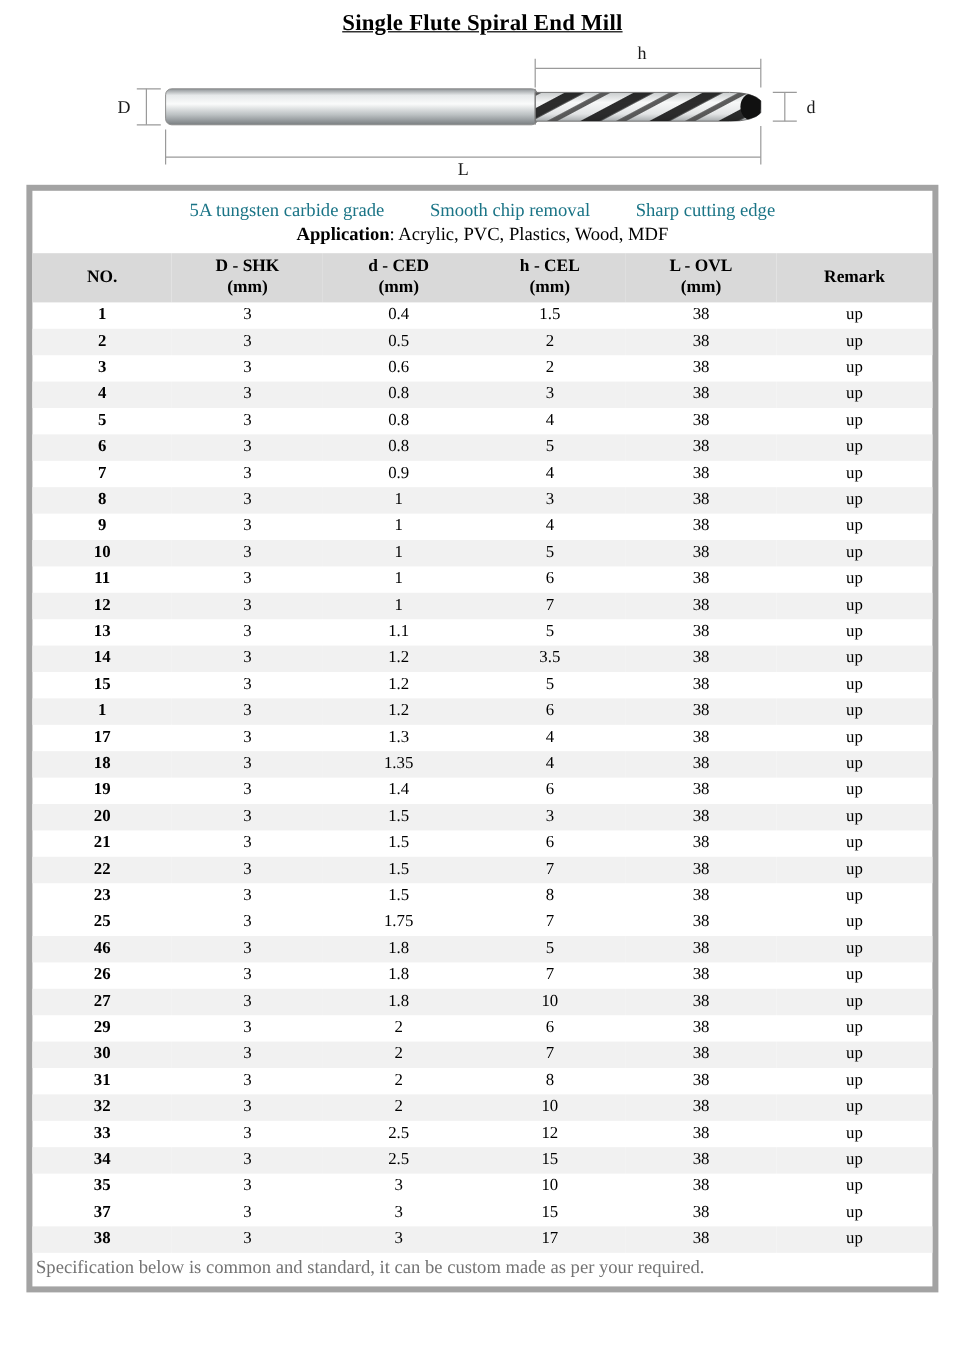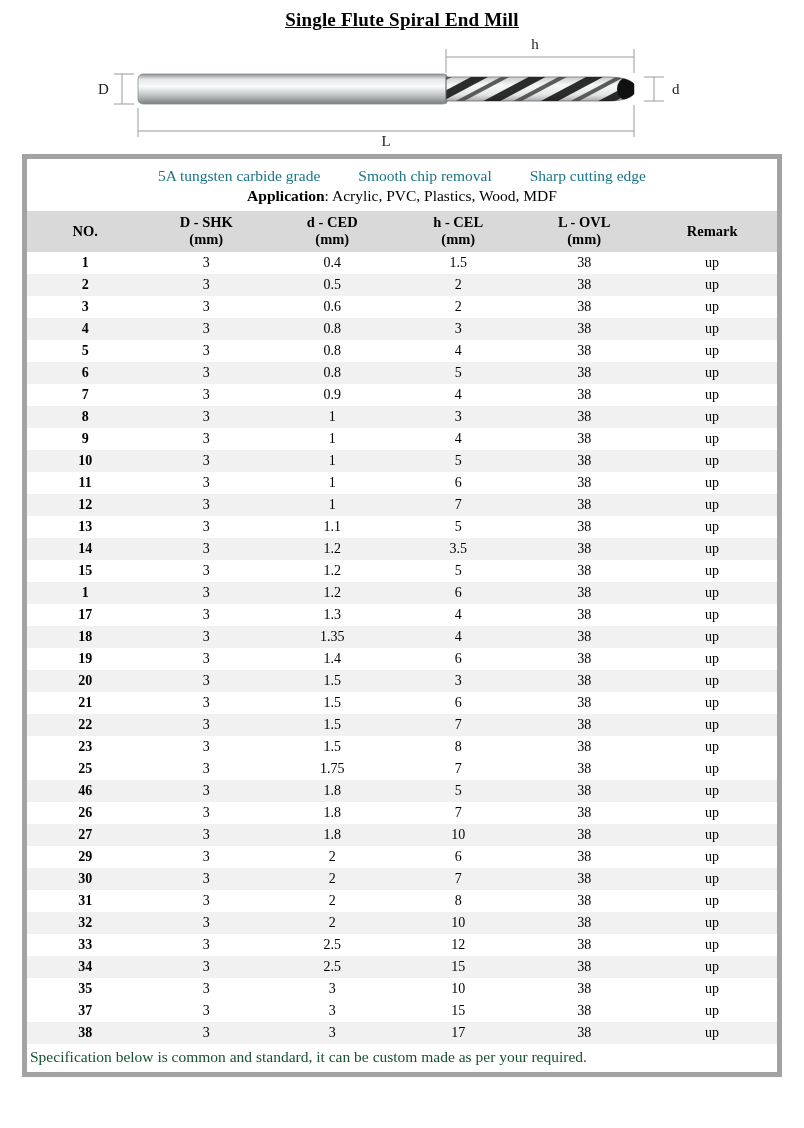--- a/index.html
+++ b/index.html
@@ -62,21 +62,21 @@
     text-align:center;
     font-size:14px;
     height:22px;
     line-height:22px;
     padding:0;
   }
   table.spec tbody tr.stripe { background:#f1f1f1; }
   table.spec tbody td.no-col { font-weight:bold; }
 
   .footer-note {
-    color:#14532d;
+    color:#737373;
     font-size:15.5px;
     padding:4px 3px 6px 3px;
   }
 
   svg text {
     font-family:"Liberation Serif", serif;
     font-size:15px;
     fill:#1a1a1a;
   }
 </style>

